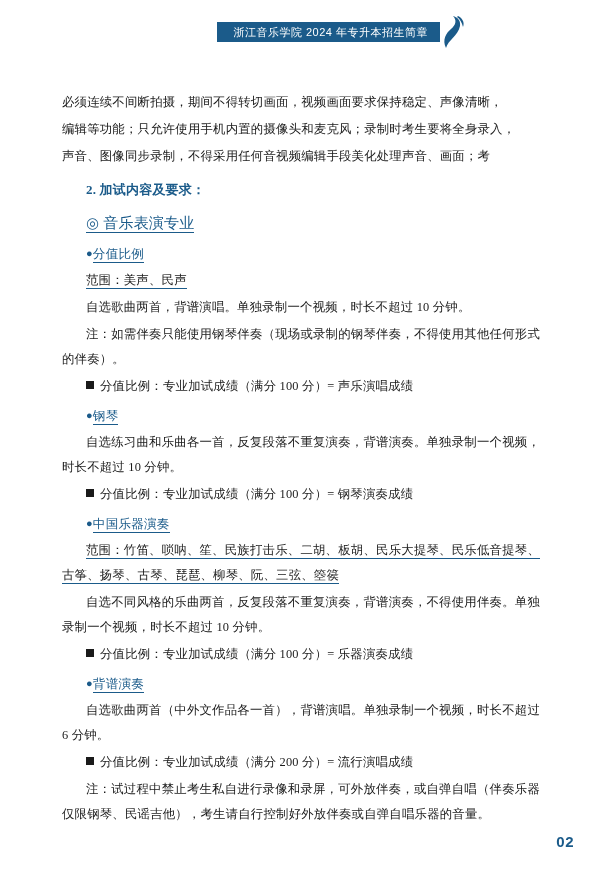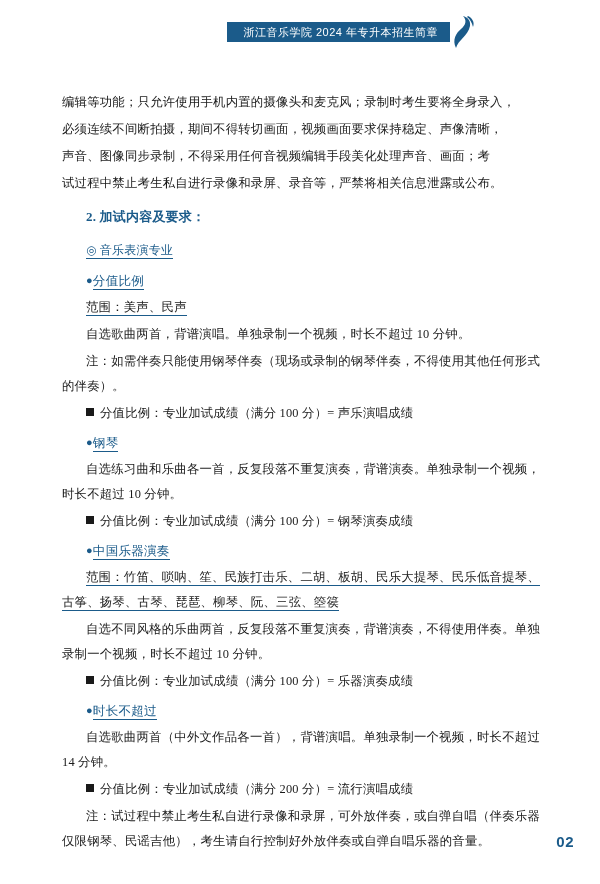--- a/index.html
+++ b/index.html
@@ -13,21 +13,21 @@
     font-family: "Liberation Serif", "DejaVu Serif", serif;
     color: #1a1a1a;
     position: relative;
     overflow: hidden;
   }
 
   
   .header {
     position: absolute;
     top: 0;
-    left: 10px;
+    left: 0;
     width: 492px;
     height: 62px;
     text-align: right;
   }
   .header-bar {
     position: absolute;
     top: 22px;
     right: 52px;
     height: 20px;
     background: #1b5b8a;
@@ -73,21 +73,21 @@
   .h-num {
     font-weight: bold;
     color: #1b5b8a;
     font-size: 13px;
     line-height: 30px;
     margin: 6px 0 0 0;
     text-indent: 24px;
   }
   .h-circle {
     color: #1b5b8a;
-    font-size: 12px;
+    font-size: 15px;
     line-height: 28px;
     margin: 4px 0 0 0;
     text-indent: 24px;
   }
   .h-dot {
     color: #1b5b8a;
     font-size: 12.6px;
     line-height: 28px;
     margin: 2px 0 0 0;
     text-indent: 24px;
@@ -149,24 +149,23 @@
   <div class="header-mark">
     <svg width="30" height="36" viewBox="0 0 30 36">
       <path d="M8 34 C10 26, 20 22, 22 12 C23 6, 19 3, 15 2 C19 6, 18 11, 13 15 C8 19, 4 26, 8 34 Z" fill="#1b5b8a"></path>
       <path d="M20 2 C24 4, 27 8, 25 13 C24 9, 22 5, 19 3 Z" fill="#1b5b8a"></path>
     </svg>
   </div>
 </div>
 
 <div class="page">
 
+  <p class="hang">必须连续不间断拍摄，期间不得转切画面，视频画面要求保持稳定、声像清晰，</p>
   <p class="hang">编辑等功能；只允许使用手机内置的摄像头和麦克风；录制时考生要将全身录入，</p>
-  <p class="hang">必须连续不间断拍摄，期间不得转切画面，视频画面要求保持稳定、声像清晰，</p>
   <p class="hang">声音、图像同步录制，不得采用任何音视频编辑手段美化处理声音、画面；考</p>
-  <p class="hang">试过程中禁止考生私自进行录像和录屏、录音等，严禁将相关信息泄露或公布。</p>
 
   <p class="h-num">2. 加试内容及要求：</p>
 
   <p class="h-circle">
     <span class="label">◎ 音乐表演专业</span>
   </p>
 
   <p class="h-dot">
     <span class="mk">●</span><span class="label">分值比例</span>
   </p>
@@ -192,23 +191,23 @@
   </p>
   <p class="range-block">
     <span class="u">范围：</span><span class="u">竹笛、唢呐、笙、民族打击乐、二胡、板胡、民乐大提琴、民乐低音提琴、古筝、扬琴、古琴、琵琶、柳琴、阮、三弦、箜篌</span>
   </p>
   <p class="indent">自选不同风格的乐曲两首，反复段落不重复演奏，背谱演奏，不得使用伴奏。单独录制一个视频，时长不超过 10 分钟。</p>
   <p class="score-line">
     <span class="sq"></span><span>分值比例：专业加试成绩（满分 100 分）= 乐器演奏成绩</span>
   </p>
 
   <p class="h-dot">
-    <span class="mk">●</span><span class="label">时长不超过</span>
-  </p>
-  <p class="indent">自选歌曲两首（中外文作品各一首），背谱演唱。单独录制一个视频，时长不超过 14 分钟。</p>
+    <span class="mk">●</span><span class="label">背谱演奏</span>
+  </p>
+  <p class="indent">自选歌曲两首（中外文作品各一首），背谱演唱。单独录制一个视频，时长不超过 6 分钟。</p>
   <p class="score-line">
     <span class="sq"></span><span>分值比例：专业加试成绩（满分 200 分）= 流行演唱成绩</span>
   </p>
 
   <p class="indent">注：试过程中禁止考生私自进行录像和录屏，可外放伴奏，或自弹自唱（伴奏乐器仅限钢琴、民谣吉他），考生请自行控制好外放伴奏或自弹自唱乐器的音量。</p>
 </div>
 
 <div class="folio">02</div>
 
 </body></html>

